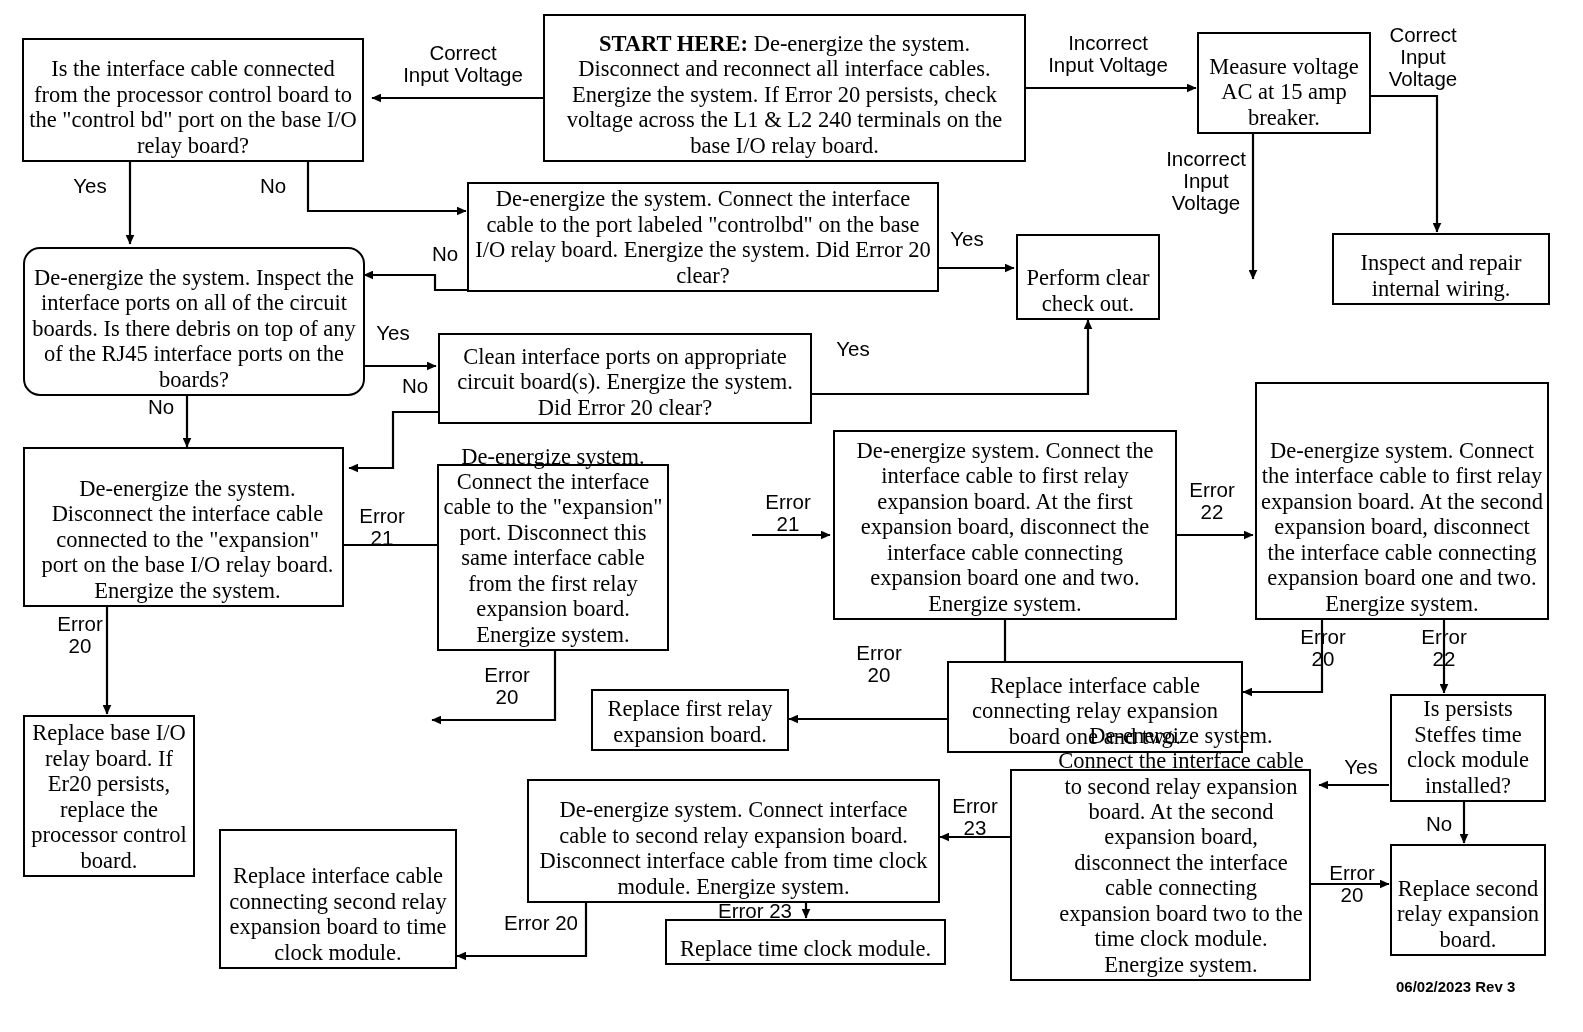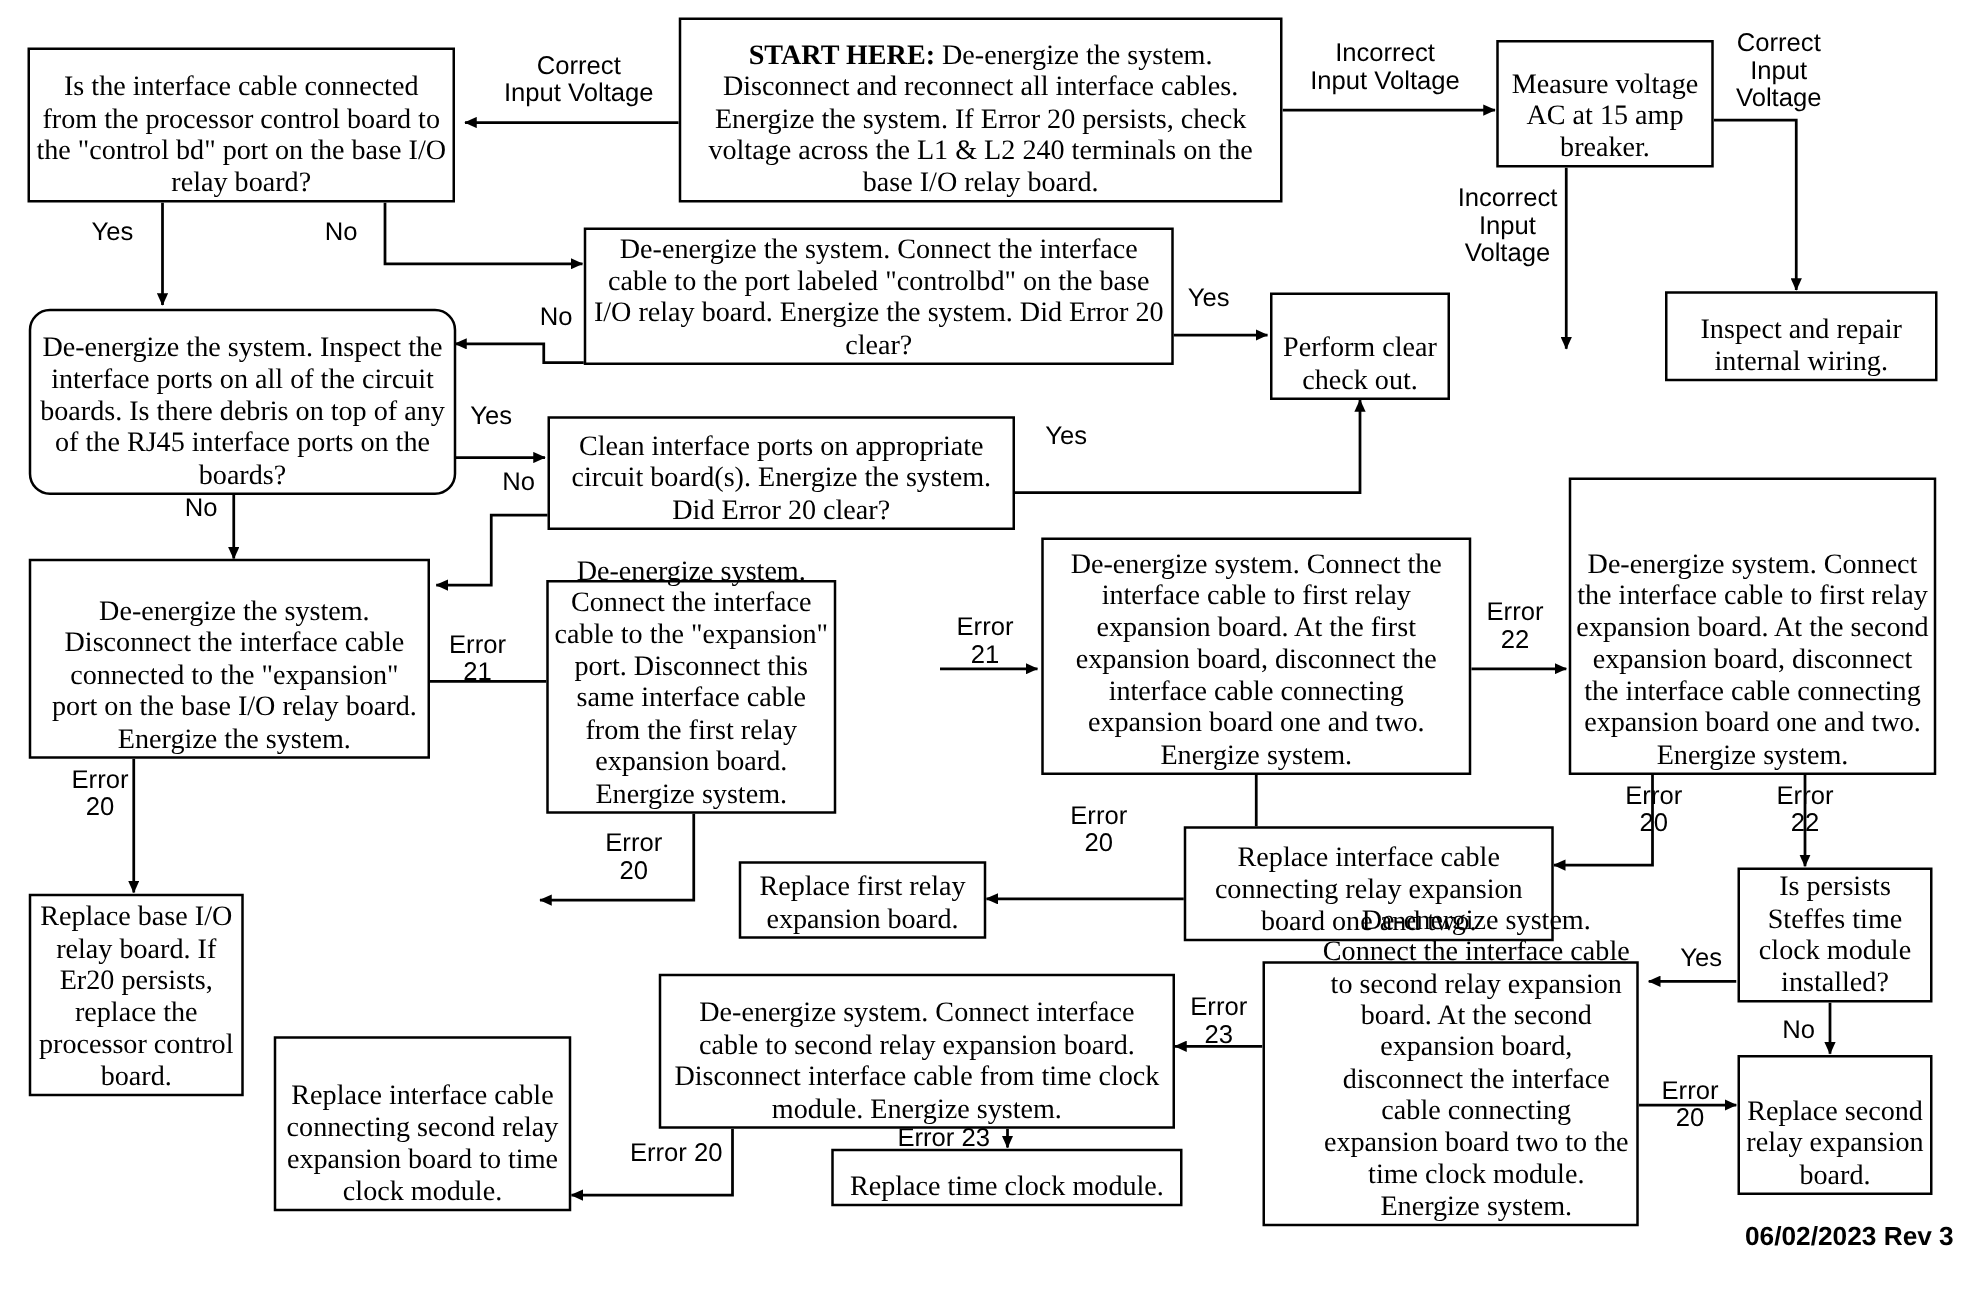--- a/index.html
+++ b/index.html
@@ -53,21 +53,21 @@
     z-index: 3;
     background: transparent;
   }
   .stamp {
     position: absolute;
     font-weight: bold;
     z-index: 3;
   }
   .f20 { font-size: 20.5px; }
   .f22 { font-size: 22.5px; }
-  .f17 { font-size: 21px; }
+  .f17 { font-size: 15px; }
   .bold { font-weight: bold; }
 </style>
 </head>
 <body>
 
 <div id="canvas">
 
   <svg class="edges" viewBox="0 0 1583 1032">
     <defs>
       <marker id="ah" markerWidth="10" markerHeight="9" refX="9.4" refY="4.5" orient="auto" markerUnits="userSpaceOnUse">

